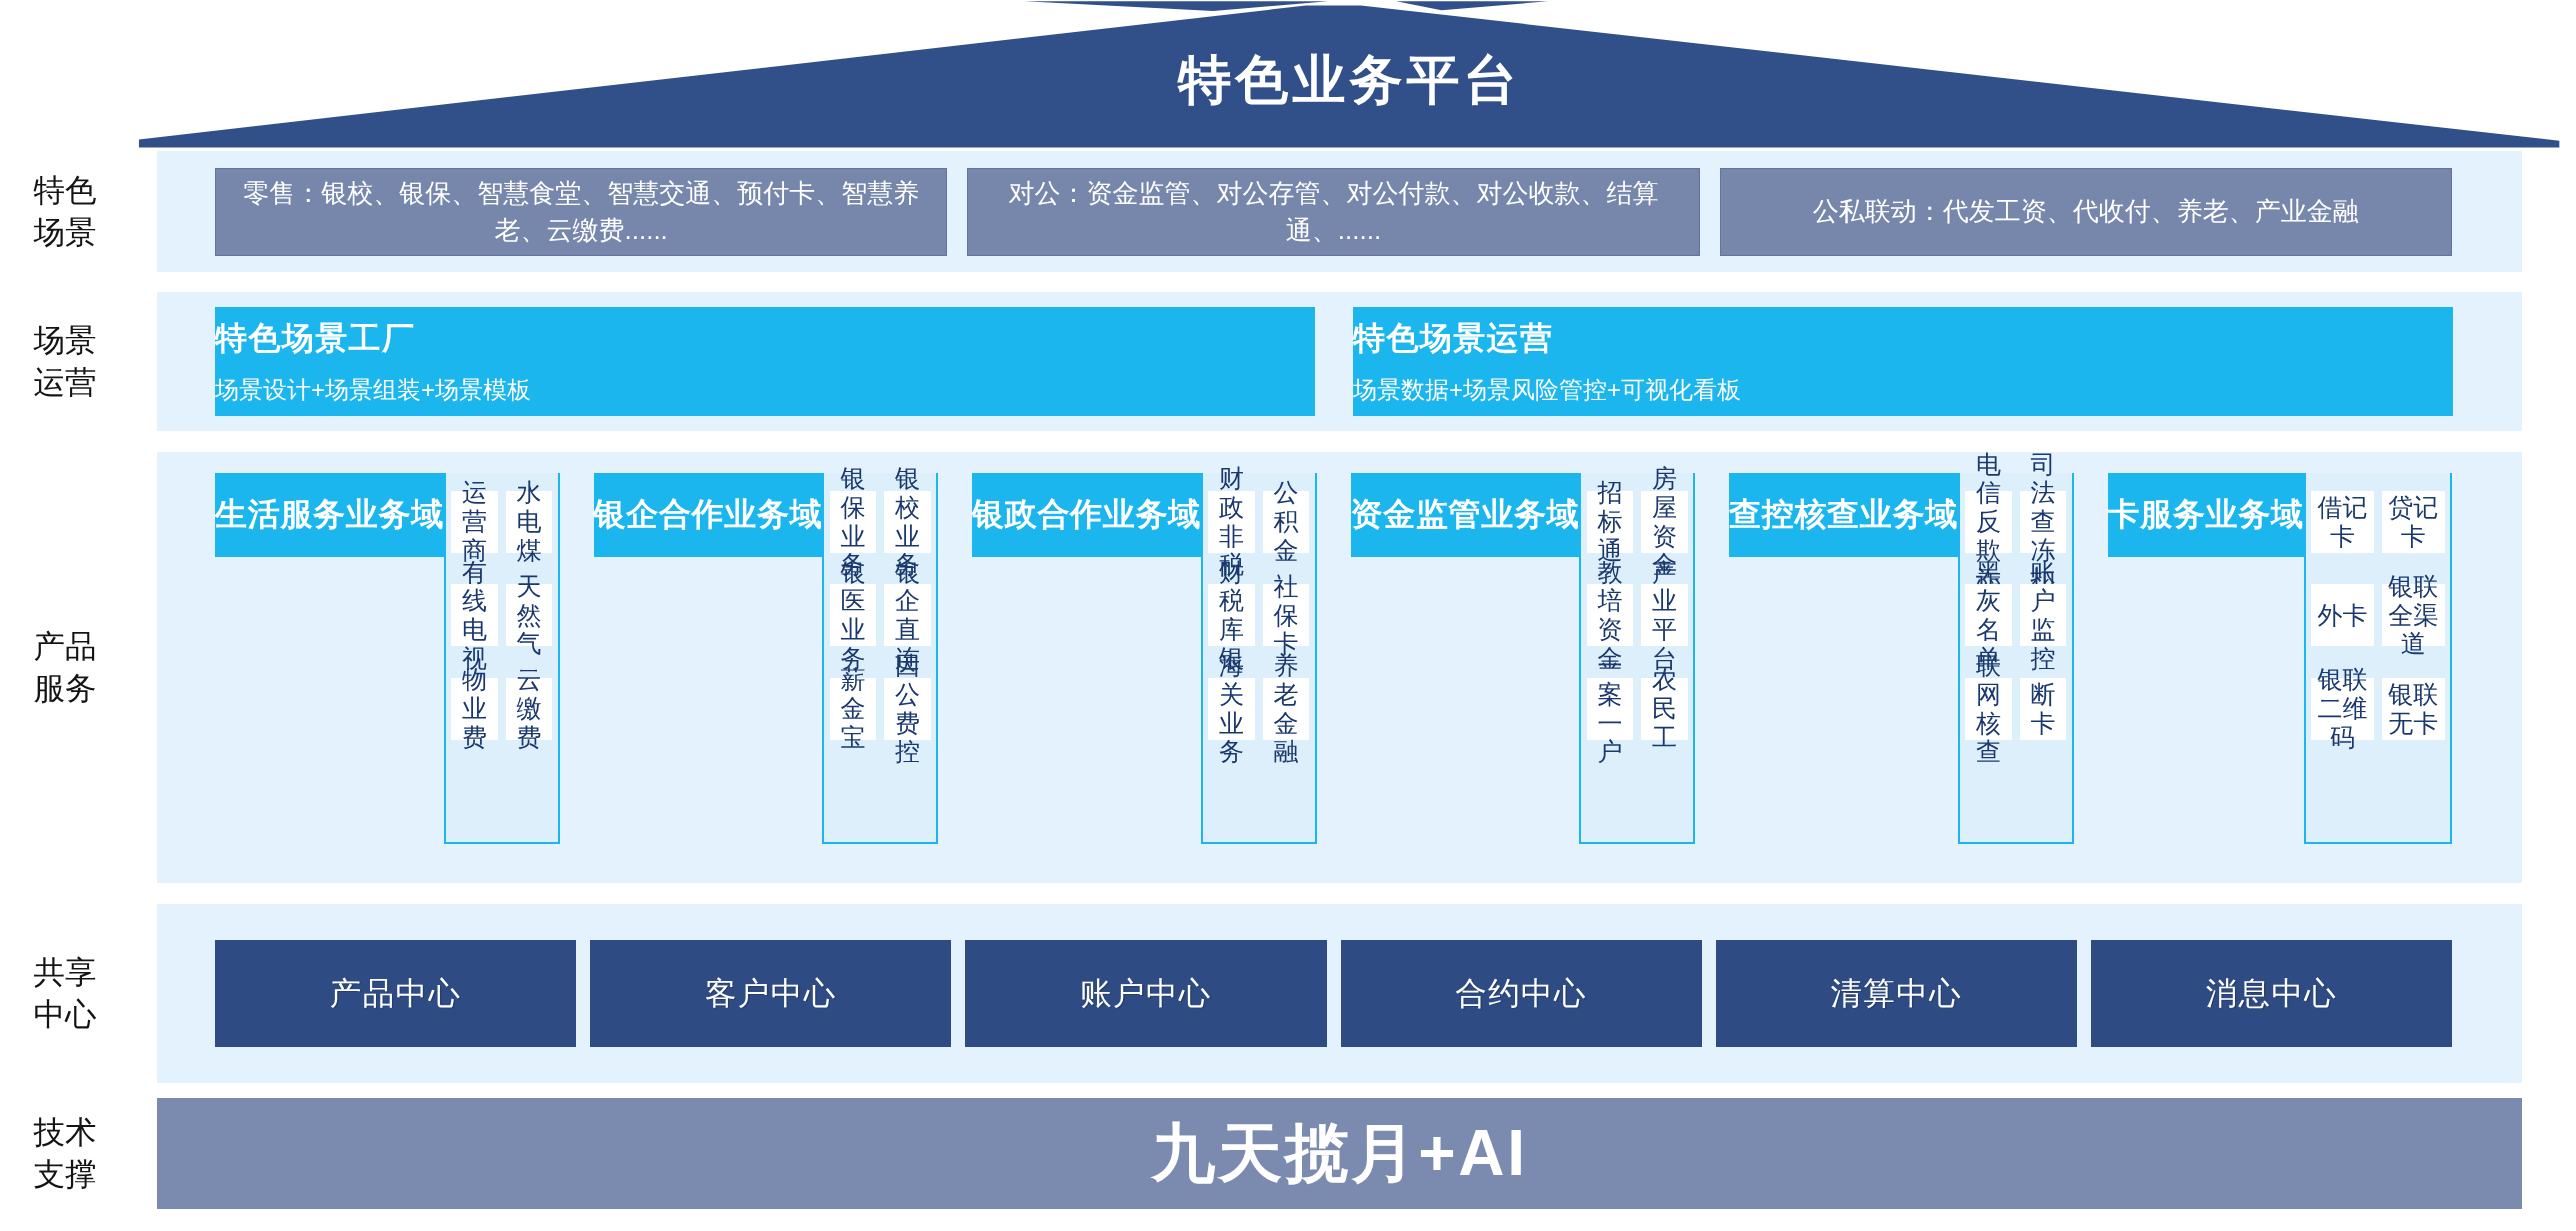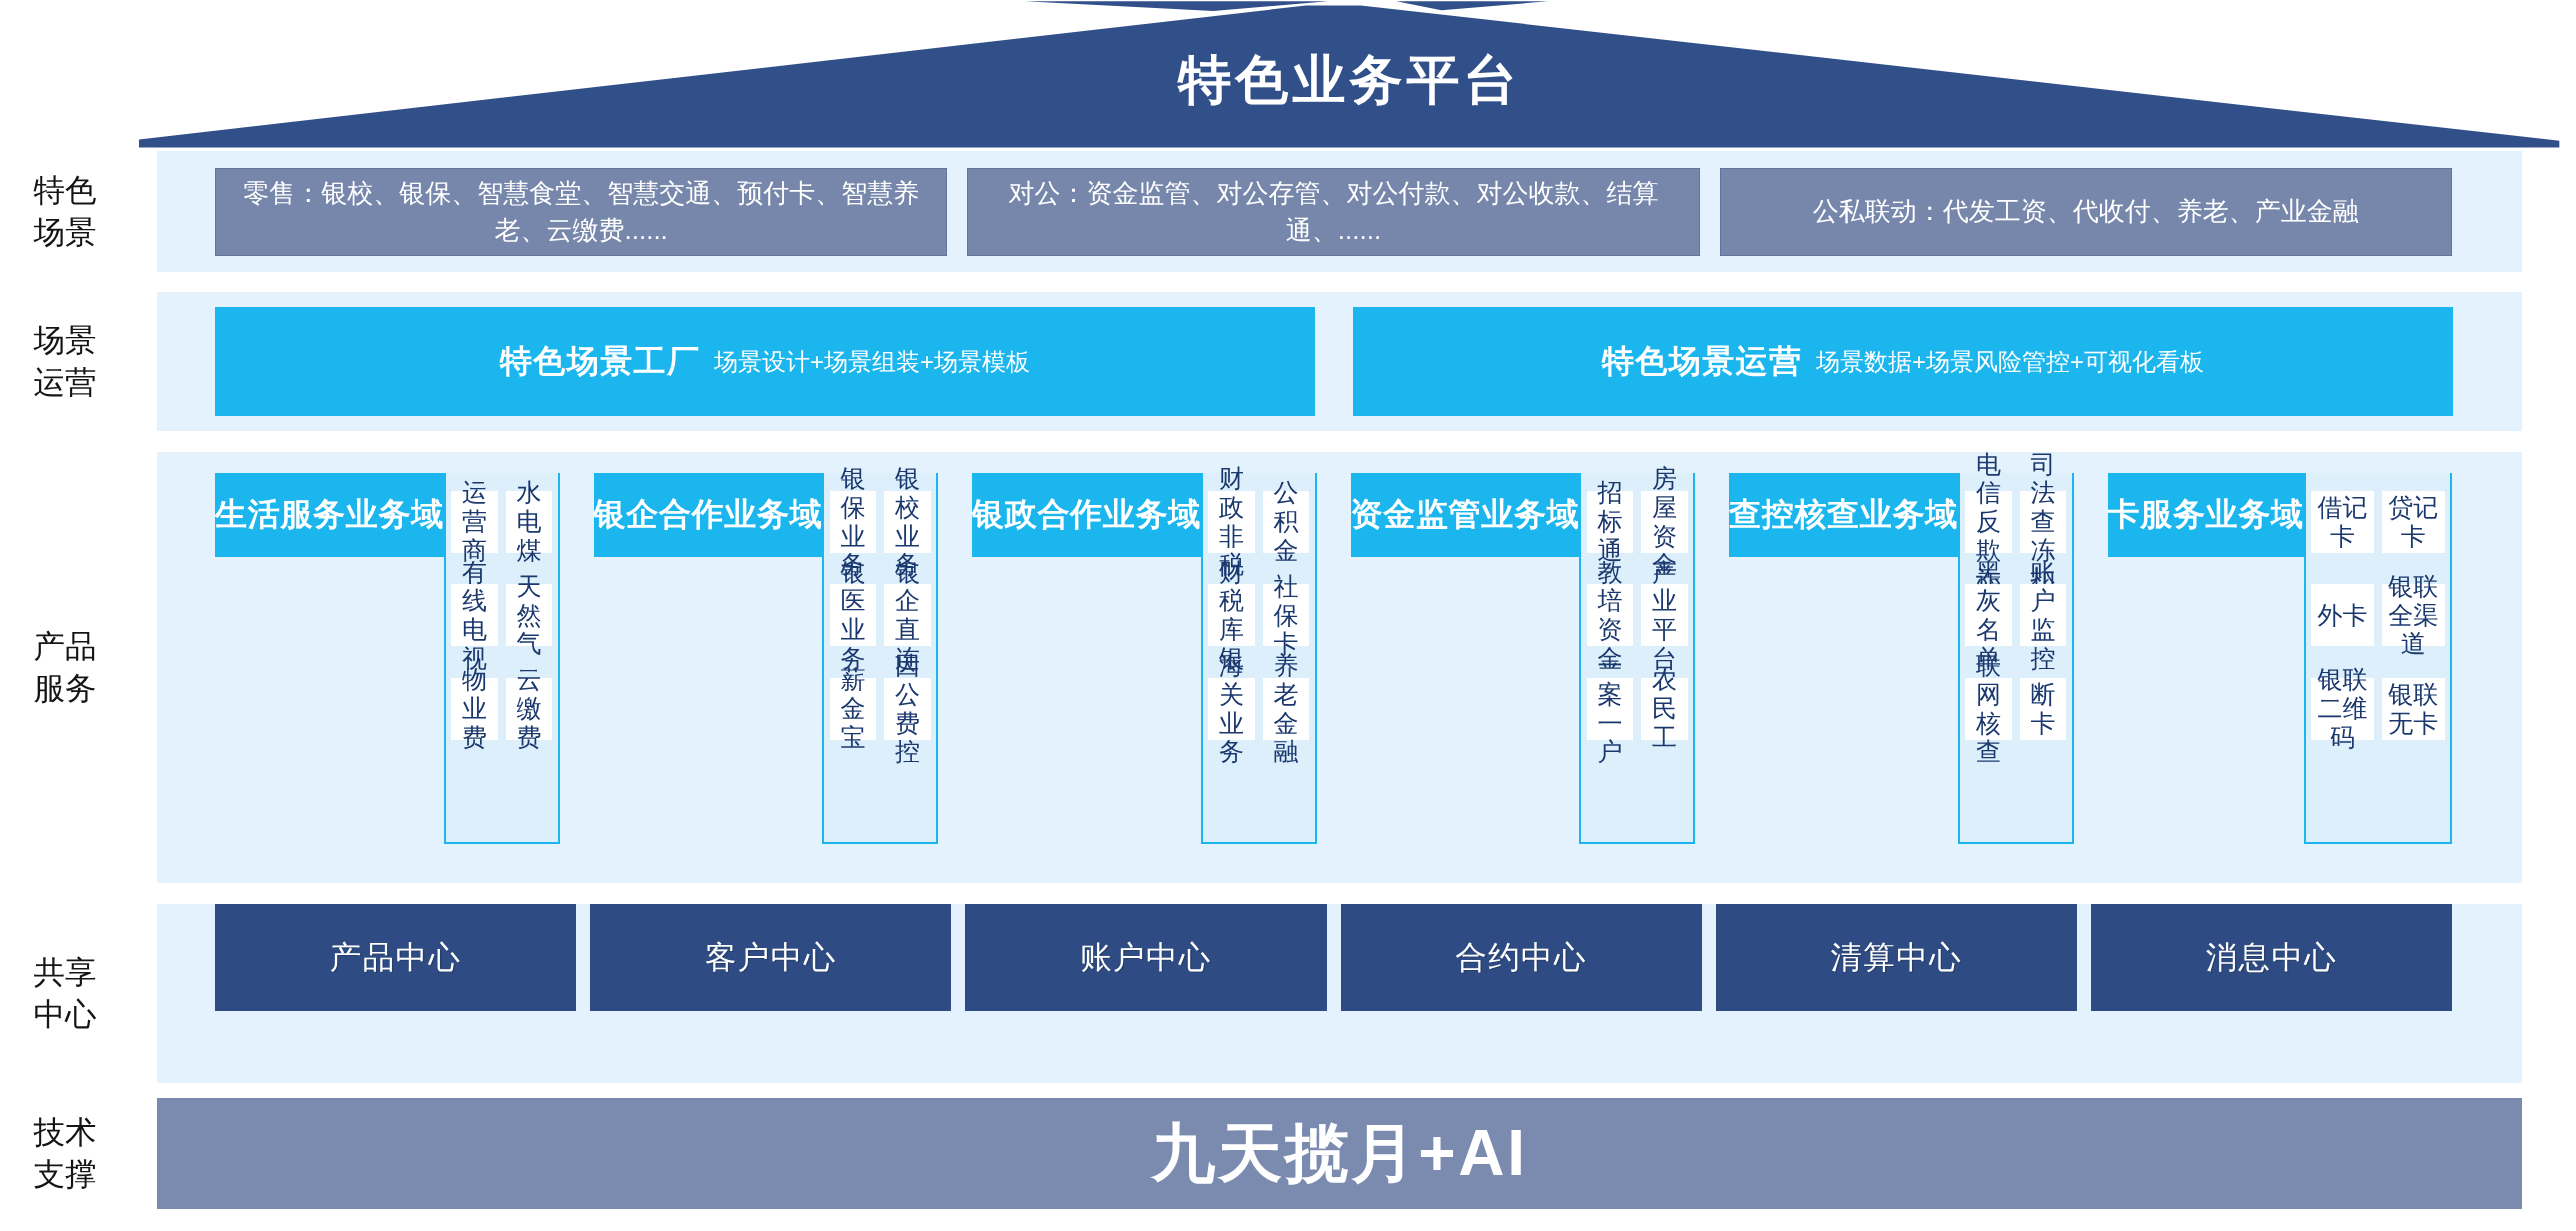--- a/index.html
+++ b/index.html
@@ -31,40 +31,40 @@
   .band{position:absolute;left:157px;width:2365px;background:var(--band-blue);box-sizing:border-box;}
   #band-scenarios{top:151px;height:121px;display:flex;align-items:center;gap:20px;padding:0 70px 0 58px;justify-content:center;}
   .scenario-box{
     flex:1;height:88px;background:var(--scenario-gray);border:1.4px solid var(--scenario-border);
     color:#fff;font-size:26px;line-height:1.42;box-sizing:border-box;
     display:flex;align-items:center;justify-content:center;text-align:center;padding:0 20.5px;
   }
   #band-operations{top:292px;height:139px;display:flex;align-items:center;gap:38px;padding:0 69px 0 58px;}
   .operation-box{
     flex:1;height:109px;background:var(--cyan);color:#fff;
-    display:flex;flex-direction:row;align-items:center;justify-content:center;gap:13.7px;
+    display:flex;flex-direction:column;align-items:flex-start;justify-content:center;gap:13.7px;
   }
   .operation-title{font-size:32px;font-weight:bold;letter-spacing:1.4px;}
   .operation-sub{font-size:24px;}
   #band-products{top:452px;height:431px;display:flex;align-items:stretch;gap:34px;padding:20.5px 70px 39px 58px;}
   .product-col{flex:1;display:flex;flex-direction:row;min-width:0;}
   .product-header{
     height:84px;background:var(--cyan);color:#fff;font-size:32px;font-weight:bold;letter-spacing:0.7px;
     display:flex;align-items:center;justify-content:center;flex:none;
   }
   .product-body{
     flex:1;background:var(--panel-blue);border:2.1px solid var(--cyan);border-top:none;
     display:grid;grid-template-columns:1fr 1fr;grid-auto-rows:62px;
     column-gap:8.2px;row-gap:31.5px;padding:18px 5.5px 13.7px;box-sizing:border-box;
   }
   .product-cell{
     background:#fff;color:var(--cell-text-navy);font-size:25px;font-weight:500;line-height:1.15;
     display:flex;align-items:center;justify-content:center;text-align:center;white-space:pre-line;
   }
-  #band-shared{top:904px;height:179px;display:flex;gap:14px;padding:0 70px 0 58px;}
+  #band-shared{top:904px;height:179px;display:flex;align-items:center;gap:14px;padding:0 70px 0 58px;}
   .center-box{
     flex:1;height:107px;background:var(--center-navy);color:#fff;font-size:31.5px;letter-spacing:1.4px;
     display:flex;align-items:center;justify-content:center;text-shadow:1.4px 1.4px 0 rgba(0,0,0,0.18);
   }
   #bar-tech{
     top:1098px;height:111px;background:var(--tech-slate);
     display:flex;align-items:center;justify-content:center;
     color:#fff;font-size:64px;font-weight:bold;letter-spacing:2.7px;
   }
 </style>

